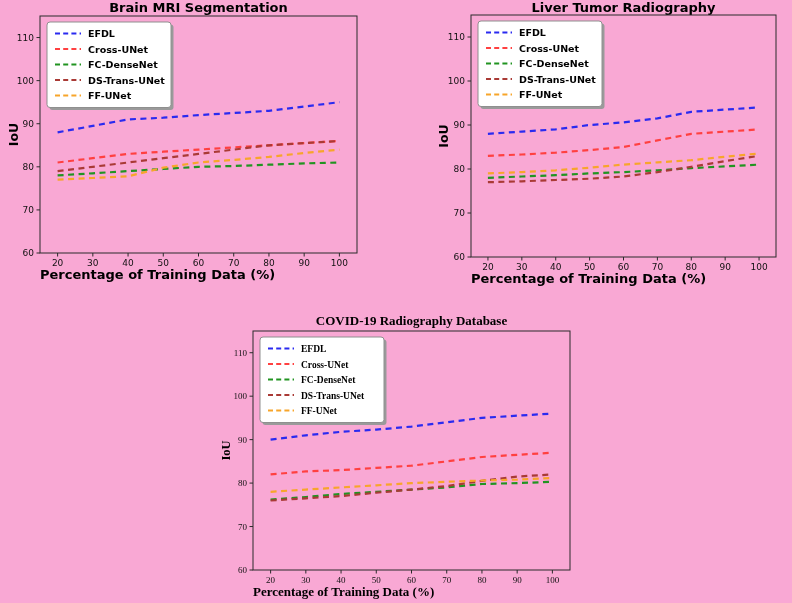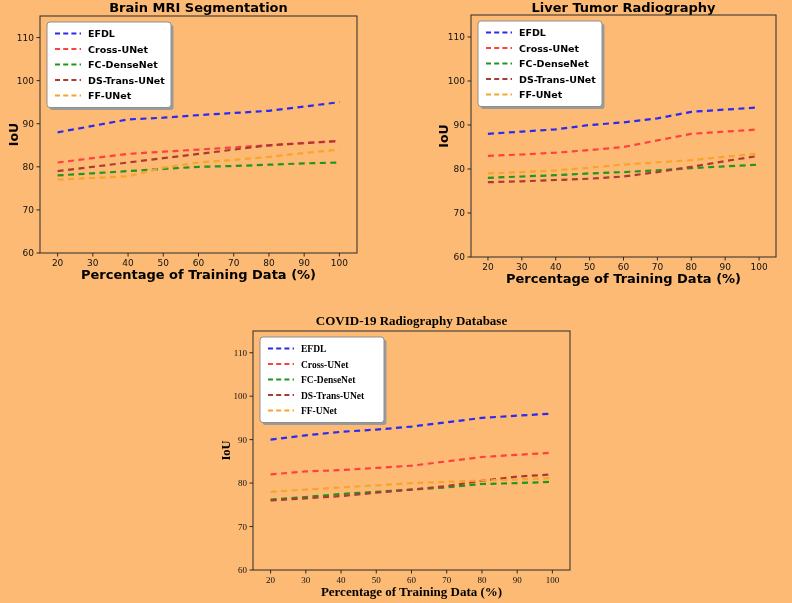--- a/index.html
+++ b/index.html
@@ -1,20 +1,20 @@
 <!DOCTYPE html>
 <html><head>
 <meta charset="utf-8">
 <style>
   html,body{margin:0;padding:0;background:#ffffff;}
   body{width:792px;height:603px;font-family:"DejaVu Sans","Liberation Sans",sans-serif;}
-  .figure{position:relative;width:792px;height:603px;background:#fdba74;overflow:hidden;}
+  .figure{position:relative;width:792px;height:603px;background:#f9a8d4;overflow:hidden;}
   .chart{position:absolute;}
   .chart-title{position:absolute;font-size:13px;font-weight:bold;color:#000;text-align:center;white-space:nowrap;}
-  .axis-xlabel{position:absolute;font-size:13px;font-weight:bold;color:#000;text-align:center;white-space:nowrap;}
+  .axis-xlabel{position:absolute;font-size:13px;font-weight:bold;color:#000;text-align:left;white-space:nowrap;}
   .axis-ylabel{position:absolute;font-size:12.5px;font-weight:bold;color:#000;text-align:center;white-space:nowrap;
                transform:rotate(-90deg);transform-origin:left top;}
   svg{position:absolute;left:0;top:0;}
 </style>
 </head>
 <body>
 
 <div class="figure">
 
   <div class="chart" id="chart-0" style="left:0px;top:0px;width:396px;height:300px;">

